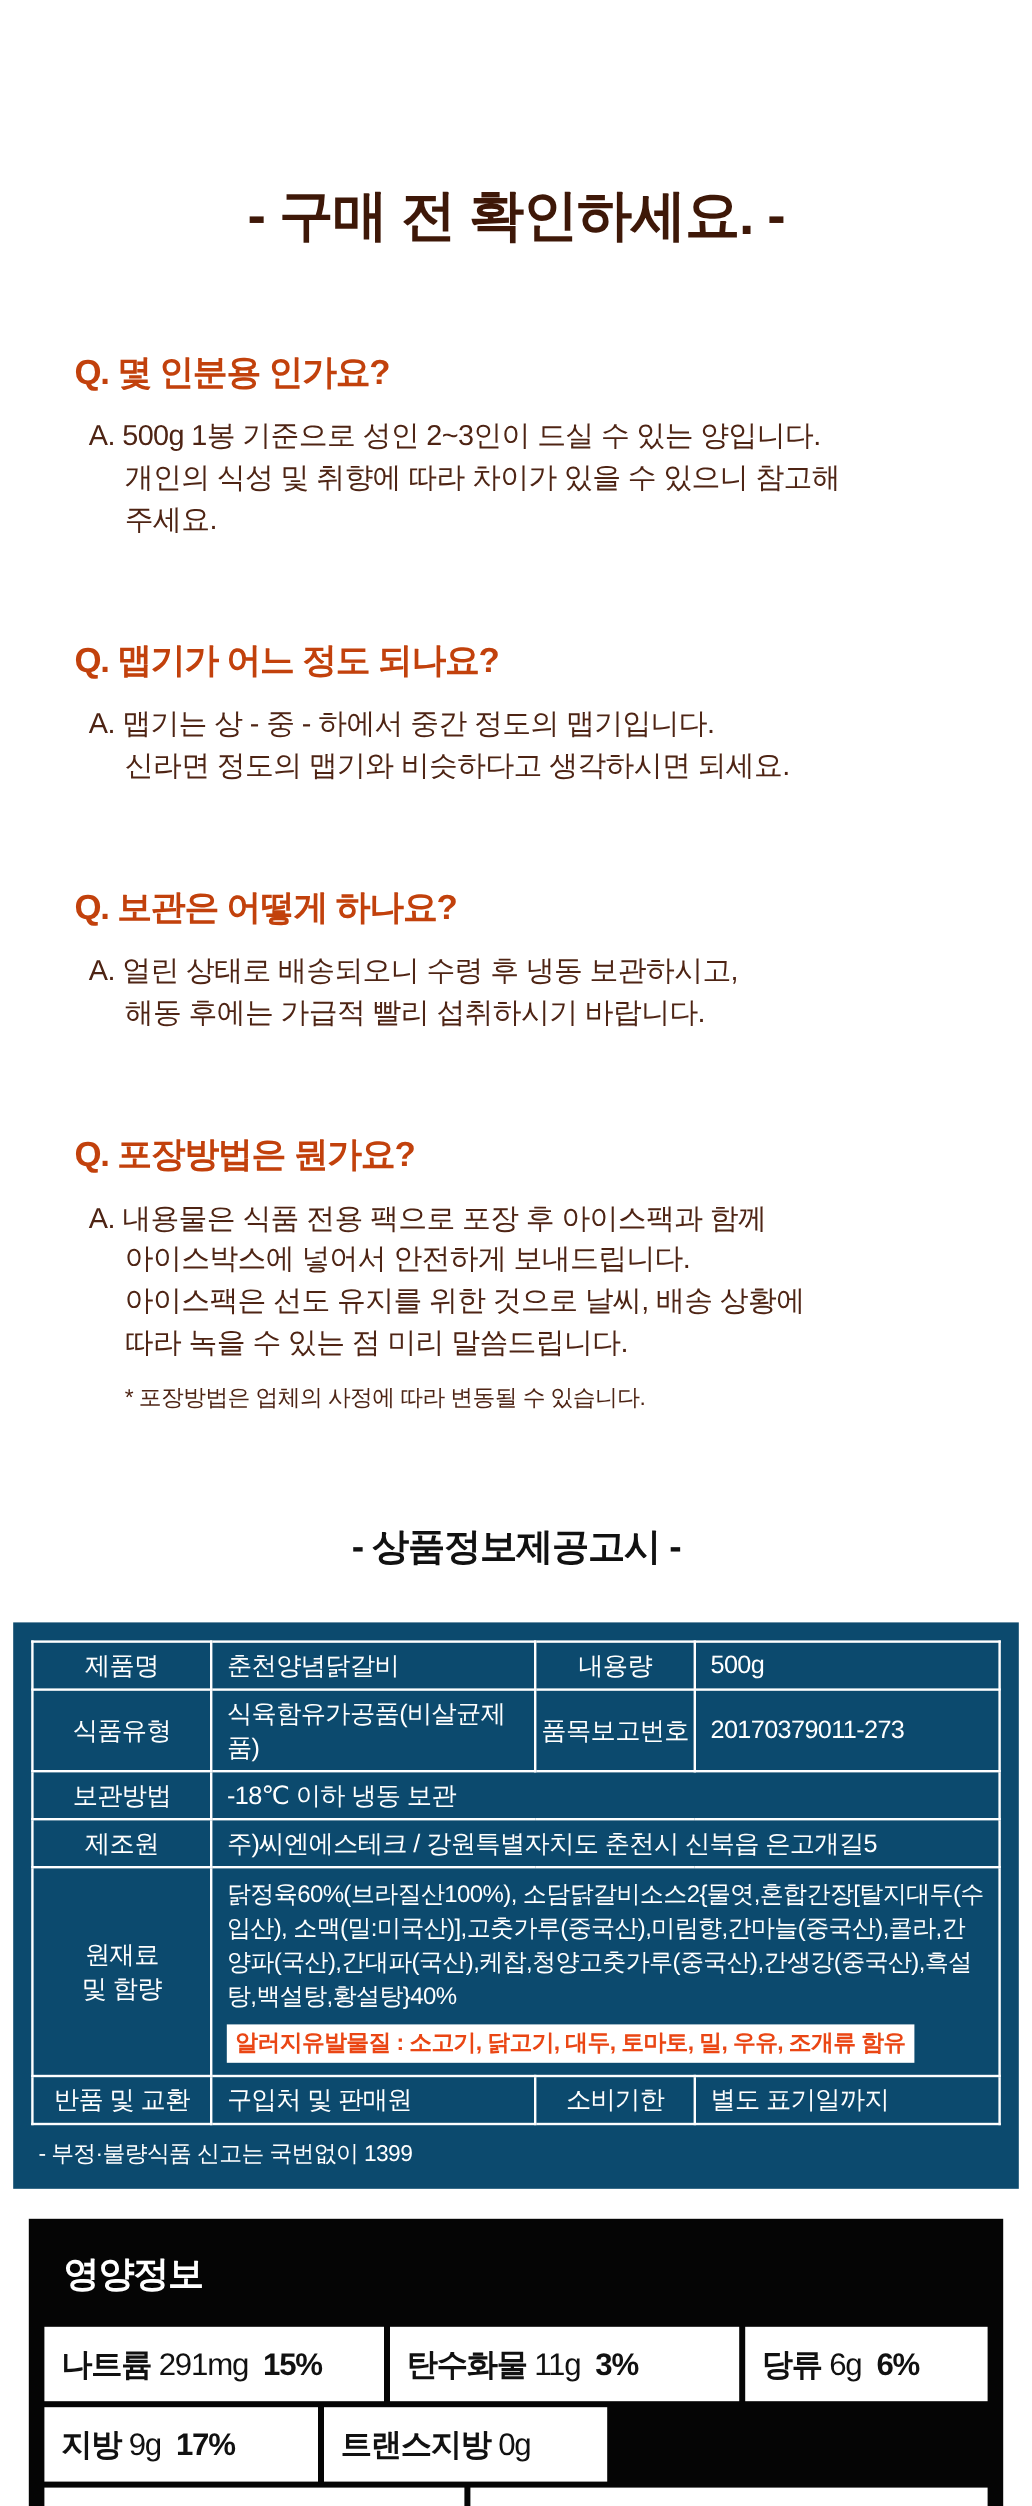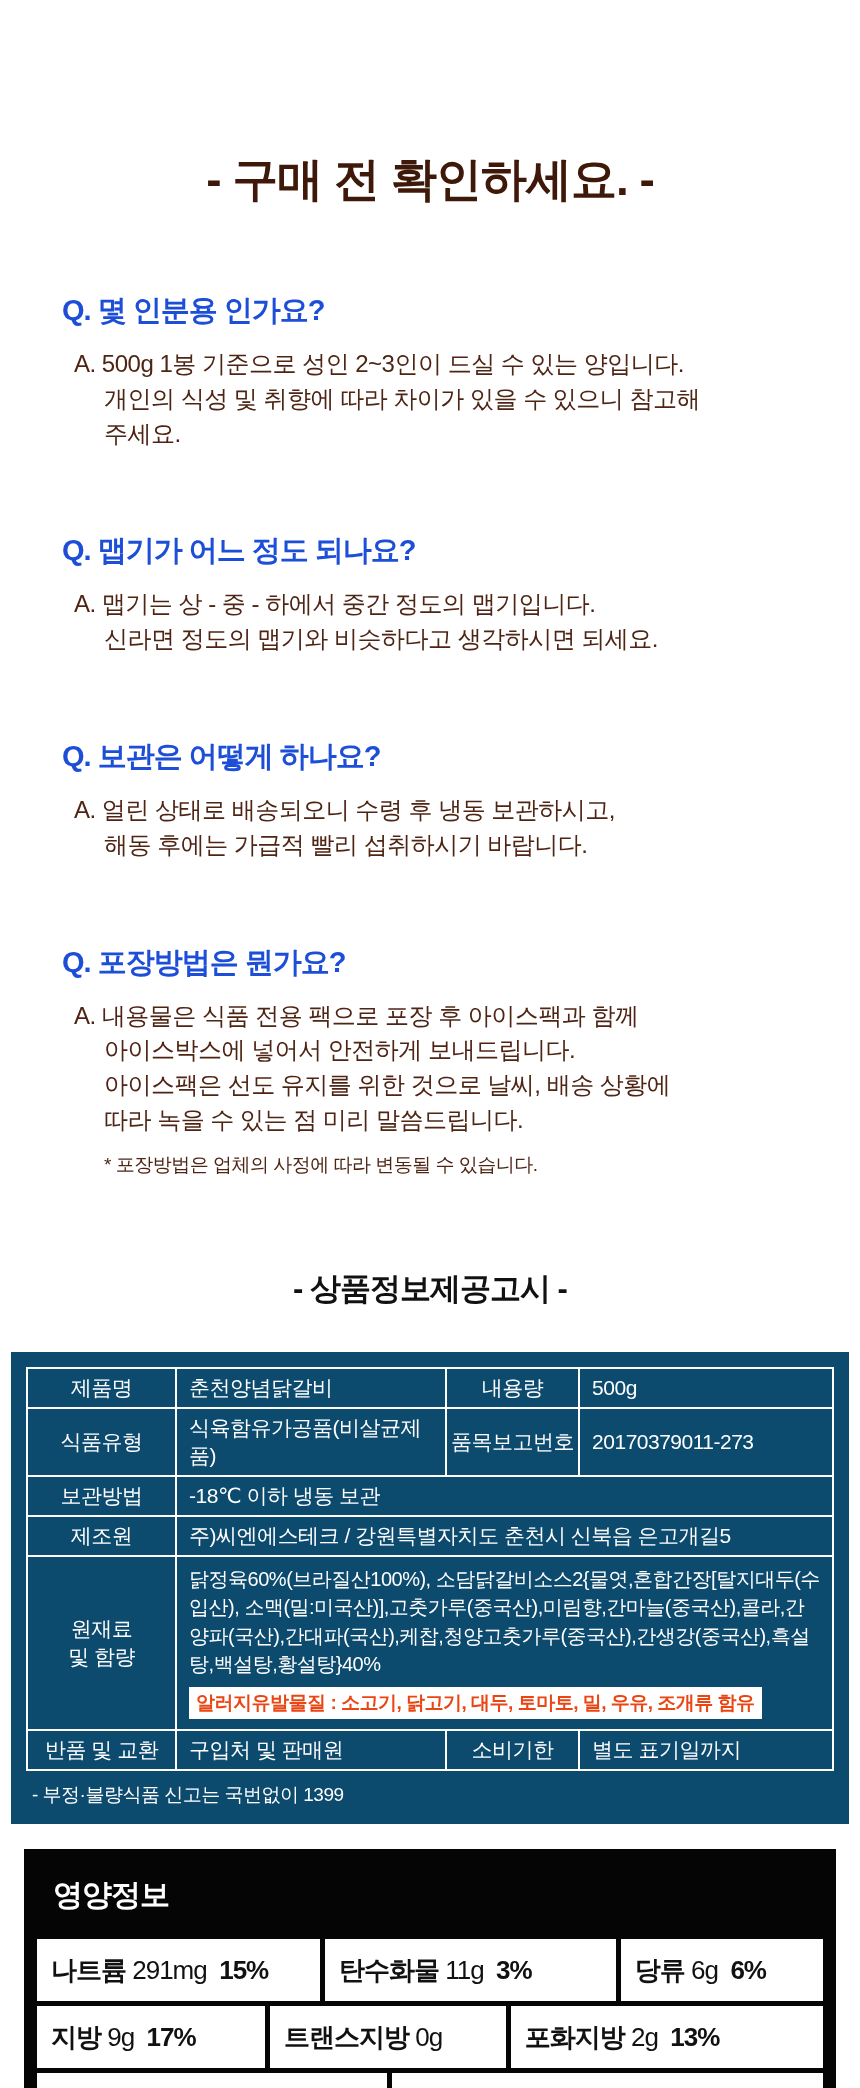--- a/index.html
+++ b/index.html
@@ -10,21 +10,21 @@
   }
   
   .main-title {
     margin-top:145px; text-align:center;
     font-size:46px; font-weight:800; letter-spacing:-1px; color:#3e1808;
   }
   
   .faq { margin:80px 50px 0 62px; }
   .faq-item { margin-top:80px; }
   .faq-item:first-child { margin-top:0; }
-  .faq-q { font-size:29px; font-weight:800; letter-spacing:-1px; color:#1d4ed8; }
+  .faq-q { font-size:29px; font-weight:800; letter-spacing:-1px; color:#c2410c; }
   .faq-a {
     margin:16px 0 0 12px; padding-left:30px; text-indent:-30px;
     font-size:24px; line-height:1.45; letter-spacing:-0.5px;
     color:#4e2414; white-space:pre-line;
   }
   .faq-note { margin:14px 0 0 42px; font-size:19px; letter-spacing:-0.5px; color:#4e2414; }
   
   .notice-title {
     margin-top:90px; text-align:center;
     font-size:31px; font-weight:800; letter-spacing:-1px; color:#111;
@@ -166,25 +166,20 @@
     <div class="nut-row">
       <div class="ncell w29">
         <span class="nname">지방</span>
         <span>9g</span>&nbsp;
         <span class="npct">17%</span>
       </div>
       <div class="ncell w30">
         <span class="nname">트랜스지방</span>
         <span>0g</span>
       </div>
-      <div class="ncell grow">
-        <span class="nname">포화지방</span>
-        <span>2g</span>&nbsp;
-        <span class="npct">13%</span>
-      </div>
     </div>
     <div class="nut-row">
       <div class="ncell w44">
         
         &nbsp;
         
       </div>
       <div class="ncell grow">
         
         &nbsp;

